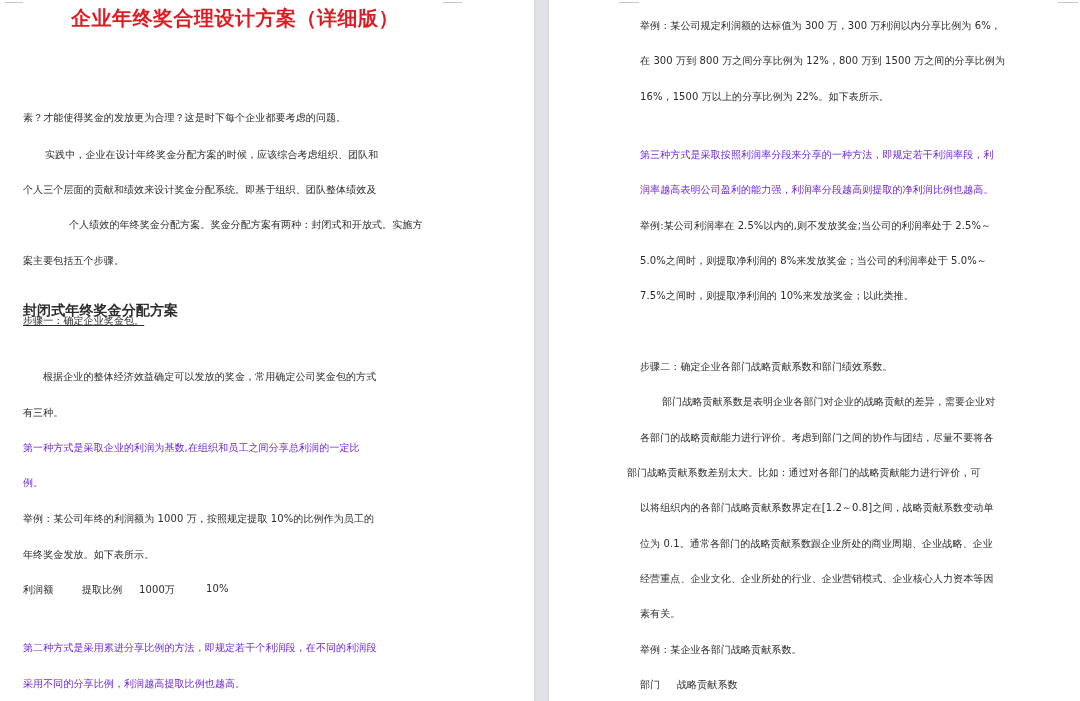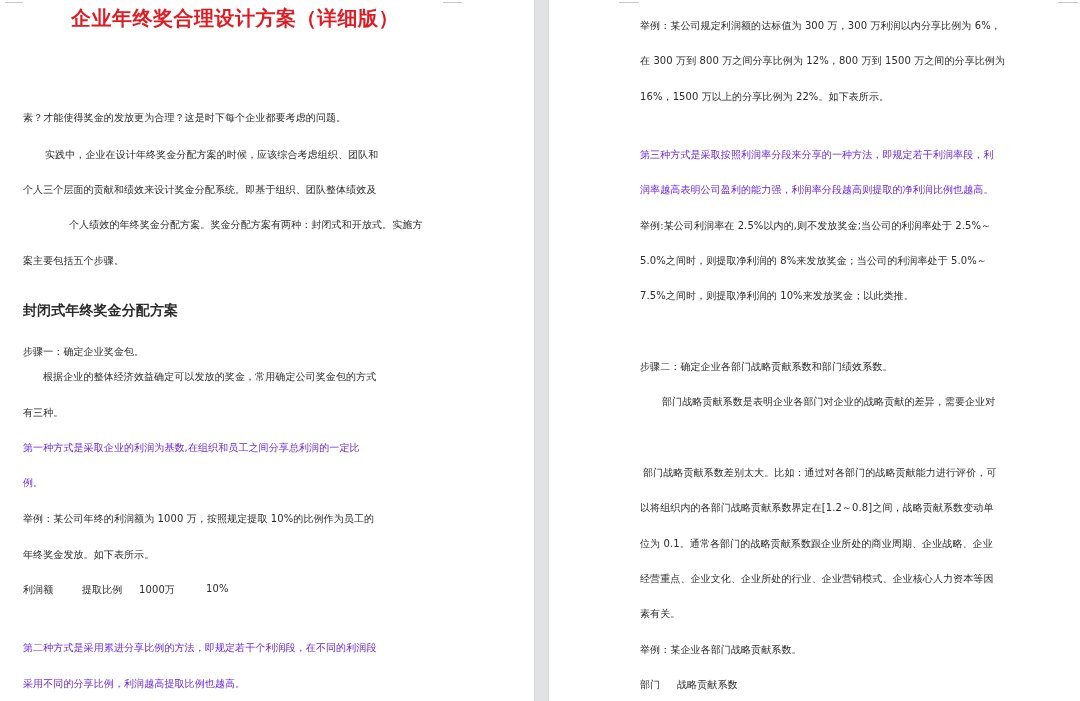--- a/index.html
+++ b/index.html
@@ -75,21 +75,21 @@
 
     <div class="title">企业年终奖合理设计方案（详细版）</div>
 
     <div class="line" style="left:23px;top:111px;">素？才能使得奖金的发放更为合理？这是时下每个企业都要考虑的问题。</div>
     <div class="line" style="left:45px;top:148px;">实践中，企业在设计年终奖金分配方案的时候，应该综合考虑组织、团队和</div>
     <div class="line" style="left:23px;top:183px;">个人三个层面的贡献和绩效来设计奖金分配系统。即基于组织、团队整体绩效及</div>
     <div class="line" style="left:23px;top:218px;margin-left:46px;">个人绩效的年终奖金分配方案。奖金分配方案有两种：封闭式和开放式。实施方</div>
     <div class="line" style="left:23px;top:254px;">案主要包括五个步骤。</div>
 
     <div class="line bold" style="left:23px;top:302px;">封闭式年终奖金分配方案</div>
-    <div class="line" style="left:23px;top:345px;">步骤一：确定企业奖金包。</div>
+    <div class="line" style="left:23px;top:314px;text-decoration:underline;">步骤一：确定企业奖金包。</div>
     <div class="line" style="left:43px;top:370px;">根据企业的整体经济效益确定可以发放的奖金，常用确定公司奖金包的方式</div>
     <div class="line" style="left:23px;top:406px;">有三种。</div>
 
     <div class="line red" style="left:23px;top:441px;">第一种方式是采取企业的利润为基数,在组织和员工之间分享总利润的一定比</div>
     <div class="line red" style="left:23px;top:476px;">例。</div>
 
     <div class="line" style="left:23px;top:512px;">举例：某公司年终的利润额为 1000 万，按照规定提取 10%的比例作为员工的</div>
     <div class="line" style="left:23px;top:548px;">年终奖金发放。如下表所示。</div>
 
     <div>
@@ -115,21 +115,22 @@
 
     <div class="line red" style="left:91px;top:148px;">第三种方式是采取按照利润率分段来分享的一种方法，即规定若干利润率段，利</div>
     <div class="line red" style="left:91px;top:183px;text-align:center;">润率越高表明公司盈利的能力强，利润率分段越高则提取的净利润比例也越高。</div>
 
     <div class="line" style="left:91px;top:219px;">举例:某公司利润率在 2.5%以内的,则不发放奖金;当公司的利润率处于 2.5%～</div>
     <div class="line" style="left:91px;top:254px;">5.0%之间时，则提取净利润的 8%来发放奖金；当公司的利润率处于 5.0%～</div>
     <div class="line" style="left:91px;top:289px;text-align:right;">7.5%之间时，则提取净利润的 10%来发放奖金；以此类推。</div>
 
     <div class="line" style="left:91px;top:360px;">步骤二：确定企业各部门战略贡献系数和部门绩效系数。</div>
     <div class="line" style="left:113px;top:395px;font-family:Liberation Serif, serif;">部门战略贡献系数是表明企业各部门对企业的战略贡献的差异，需要企业对</div>
-    <div class="line" style="left:94px;top:466px;">部门战略贡献系数差别太大。比如：通过对各部门的战略贡献能力进行评价，可</div>
+    <div class="line" style="left:91px;top:431px;">各部门的战略贡献能力进行评价。考虑到部门之间的协作与团结，尽量不要将各</div>
+    <div class="line" style="left:78px;top:466px;">部门战略贡献系数差别太大。比如：通过对各部门的战略贡献能力进行评价，可</div>
     <div class="line" style="left:91px;top:501px;">以将组织内的各部门战略贡献系数界定在[1.2～0.8]之间，战略贡献系数变动单</div>
     <div class="line" style="left:91px;top:537px;">位为 0.1。通常各部门的战略贡献系数跟企业所处的商业周期、企业战略、企业</div>
     <div class="line" style="left:91px;top:572px;">经营重点、企业文化、企业所处的行业、企业营销模式、企业核心人力资本等因</div>
     <div class="line" style="left:91px;top:607px;">素有关。</div>
     <div class="line" style="left:91px;top:643px;">举例：某企业各部门战略贡献系数。</div>
 
     <div>
       <span class="line" style="left:91px;top:678px;">部门</span>
       <span class="line" style="left:128px;top:678px;">战略贡献系数</span>
     </div>

